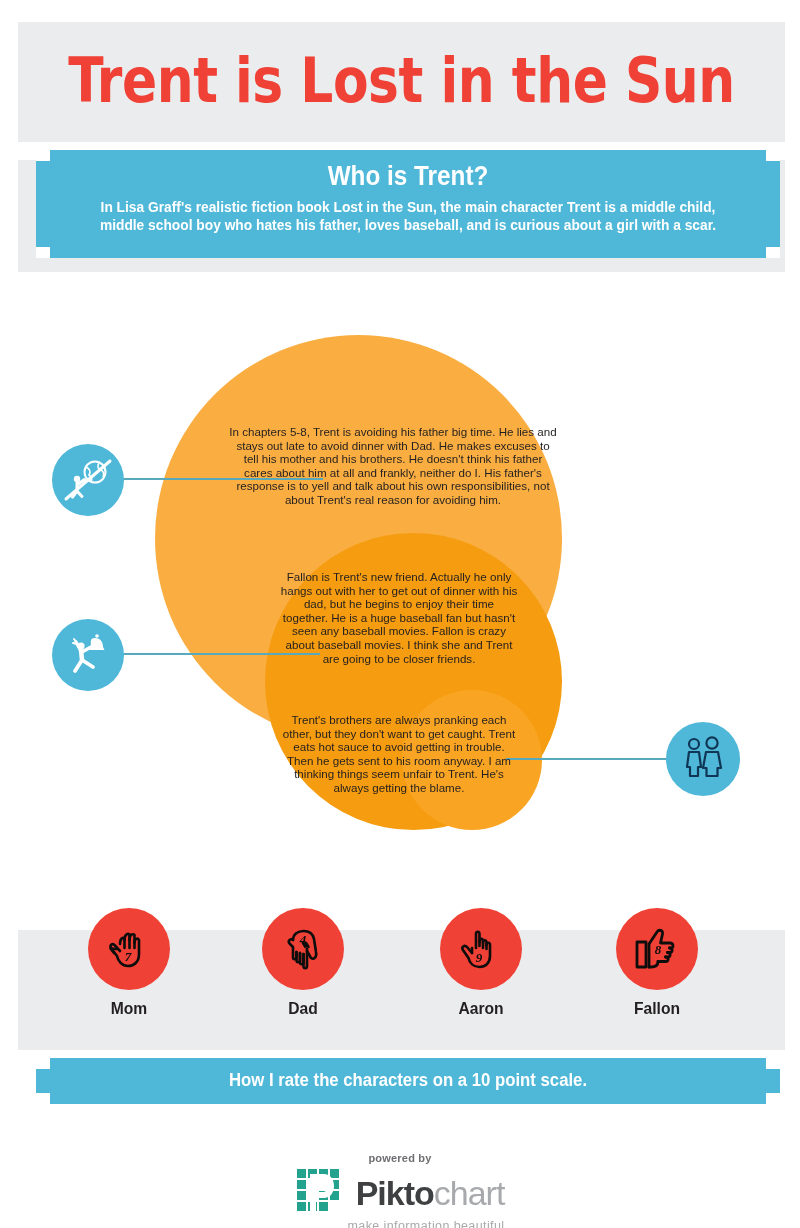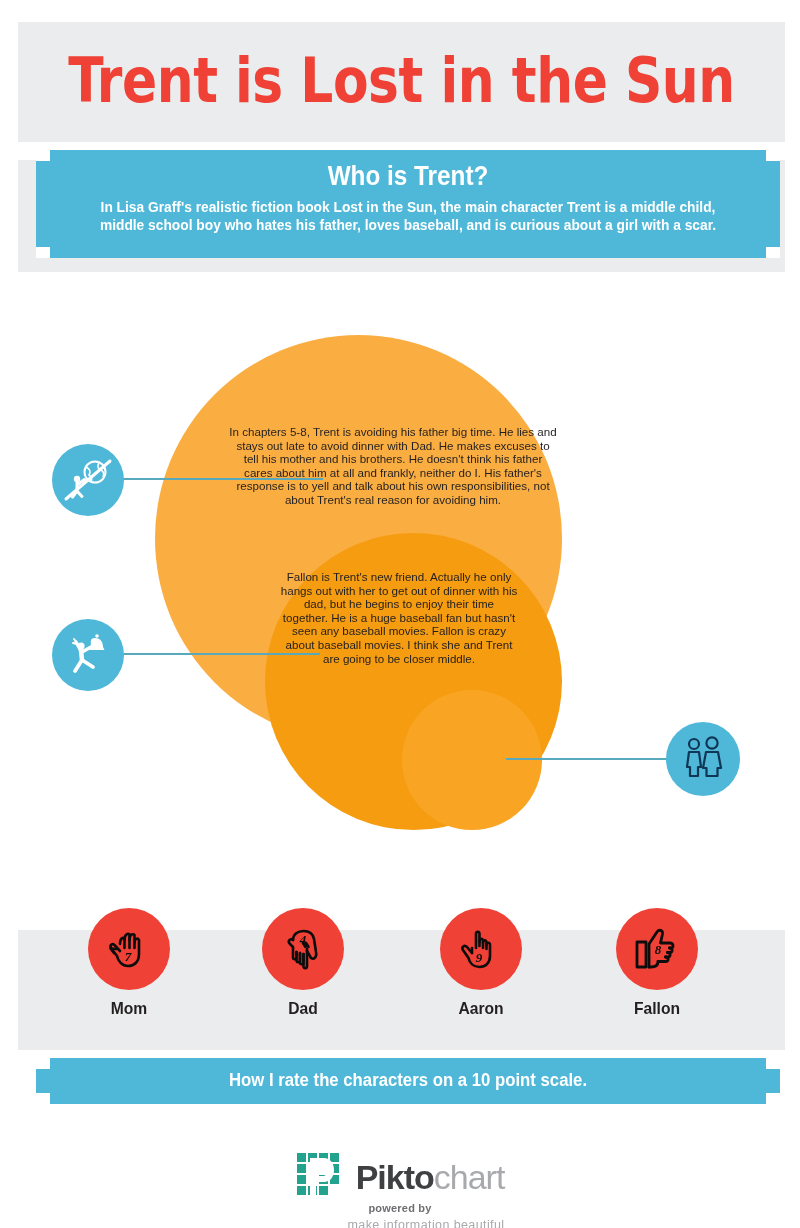--- a/index.html
+++ b/index.html
@@ -244,21 +244,22 @@
 
   <div id="circle-outer" class="orange-circle"></div>
   <div id="circle-mid" class="orange-circle"></div>
   <div id="circle-inner" class="orange-circle"></div>
 
   <div id="connector-1" class="connector"></div>
   <div id="connector-2" class="connector"></div>
   <div id="connector-3" class="connector"></div>
 
   <div id="text-block-1" class="circle-text">In chapters 5-8, Trent is avoiding his father big time. He lies  and stays out late to avoid dinner with Dad. He makes excuses to tell his mother and his brothers. He doesn't think his father cares about him at all and frankly, neither do I.  His father's response is to yell and talk about his own responsibilities, not about Trent's real reason for avoiding him.</div>
-  <div id="text-block-2" class="circle-text">Fallon is Trent's new friend. Actually he only hangs out with her to get out of dinner with his dad, but he begins to enjoy their time together.  He is a huge baseball fan but hasn't seen any baseball movies.  Fallon is crazy about baseball movies.  I think she and Trent are going to be closer middle.</div>
+  <div id="text-block-2" class="circle-text">Fallon is Trent's new friend. Actually he only hangs out with her to get out of dinner with his dad, but he begins to enjoy their time together.  He is a huge baseball fan but hasn't seen any baseball movies.  Fallon is crazy about baseball movies.  I think she and Trent are going to be closer friends.</div>
+  <div id="text-block-3" class="circle-text">Trent's brothers are always pranking each other, but they don't want to get caught.  Trent eats hot sauce to avoid getting in trouble.  Then he gets sent to his room anyway.  I am thinking things seem unfair to Trent.  He's always getting the blame.</div>
 
   <div id="icon-globe" class="icon-circle">
     <svg width="52" height="52" viewBox="0 0 52 52" aria-hidden="true">
 
       <path d="M4 45 L48 7" stroke="#ffffff" stroke-width="3" fill="none" stroke-linecap="round"></path>
 
       <circle cx="33" cy="18" r="10.5" fill="none" stroke="#ffffff" stroke-width="2"></circle>
       <path d="M24 13 Q30 16 27 21 Q31 24 29 28" fill="none" stroke="#ffffff" stroke-width="1.6"></path>
       <path d="M37 9 Q34 14 39 16 Q43 18 41 23" fill="none" stroke="#ffffff" stroke-width="1.6"></path>
 
@@ -362,20 +363,21 @@
 
   <div id="rate-band" class="blue-band">
     <div class="notch" style="left:0;top:0;"></div>
     <div class="notch" style="right:0;top:0;"></div>
     <div class="notch" style="left:0;bottom:0;"></div>
     <div class="notch" style="right:0;bottom:0;"></div>
   </div>
   <div id="rate-text">How I rate the characters on a 10 point scale.</div>
 
   <div id="footer">
+    <div id="powered-by">powered by</div>
     <div id="logo-row">
       <svg width="52" height="50" viewBox="0 0 52 50" aria-hidden="true">
         <g fill="#23a38e">
           <rect x="1" y="1" width="9" height="9"></rect>
           <rect x="12" y="1" width="9" height="9"></rect>
           <rect x="23" y="1" width="9" height="9"></rect>
           <rect x="34" y="1" width="9" height="9"></rect>
           <rect x="1" y="12" width="9" height="9"></rect>
           <rect x="34" y="12" width="9" height="9"></rect>
           <rect x="1" y="23" width="9" height="9"></rect>
@@ -384,17 +386,16 @@
           <rect x="1" y="34" width="9" height="9"></rect>
           <rect x="12" y="34" width="9" height="9"></rect>
           <rect x="23" y="34" width="9" height="9"></rect>
         </g>
         <path d="M14 6 L14 44 L20 44 L20 30 L28 30 C34 30 38 25 38 18 C38 11 34 6 28 6 Z M20 12 L27 12 C30 12 32 14.5 32 18 C32 21.5 30 24 27 24 L20 24 Z" fill="#ffffff"></path>
       </svg>
       <div>
         <div id="logo-word"><span id="logo-pikto">Pikto</span><span id="logo-chart">chart</span></div>
       </div>
     </div>
-    <div id="powered-by">powered by</div>
     <div id="logo-tag" style="text-align: center; padding-left: 52px;">make information beautiful</div>
   </div>
 
 </div>
 
 </body></html>

